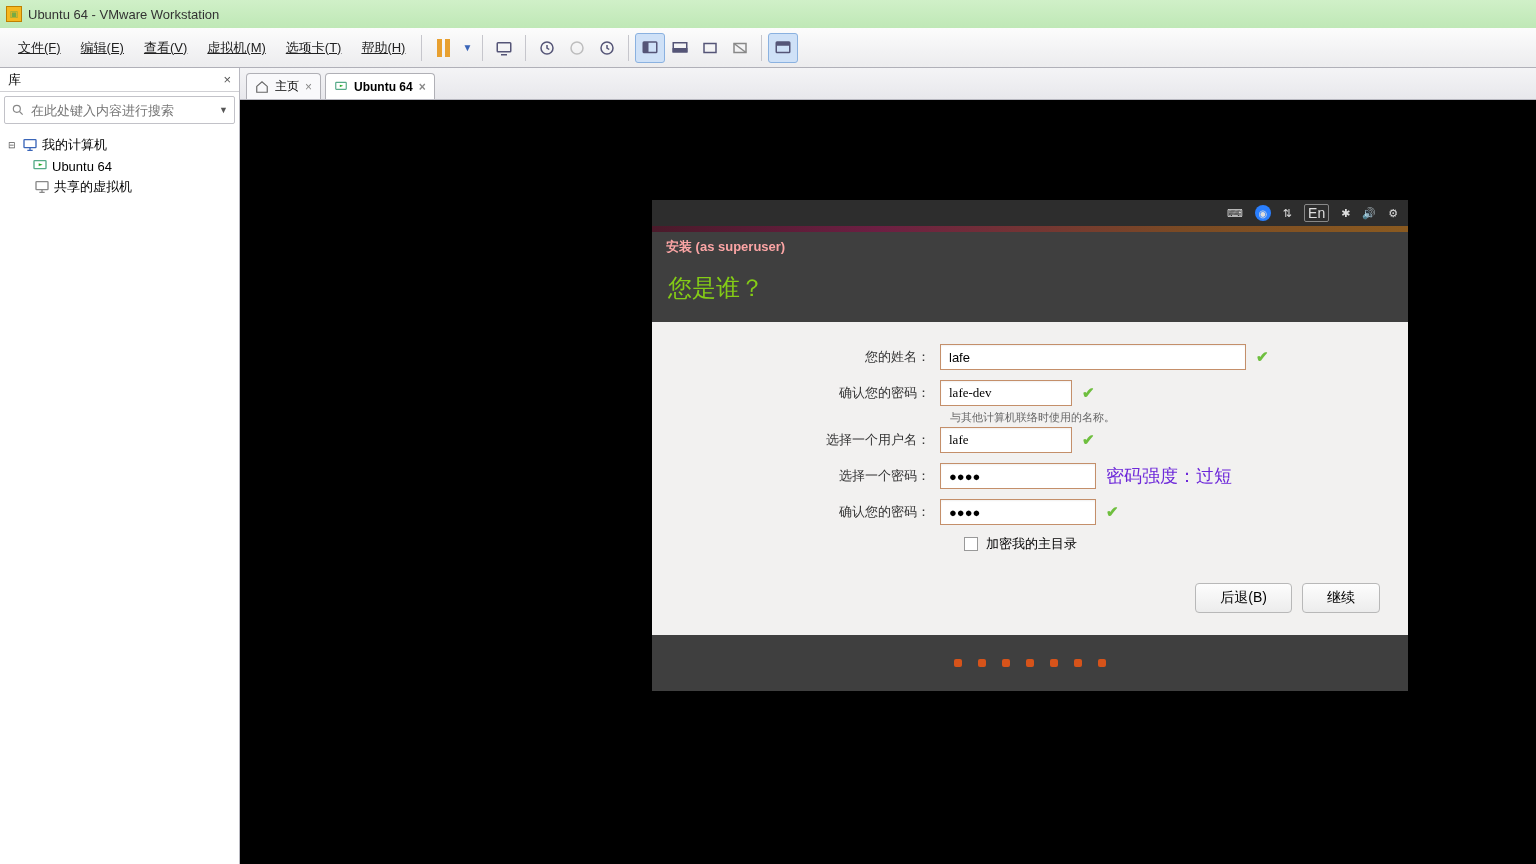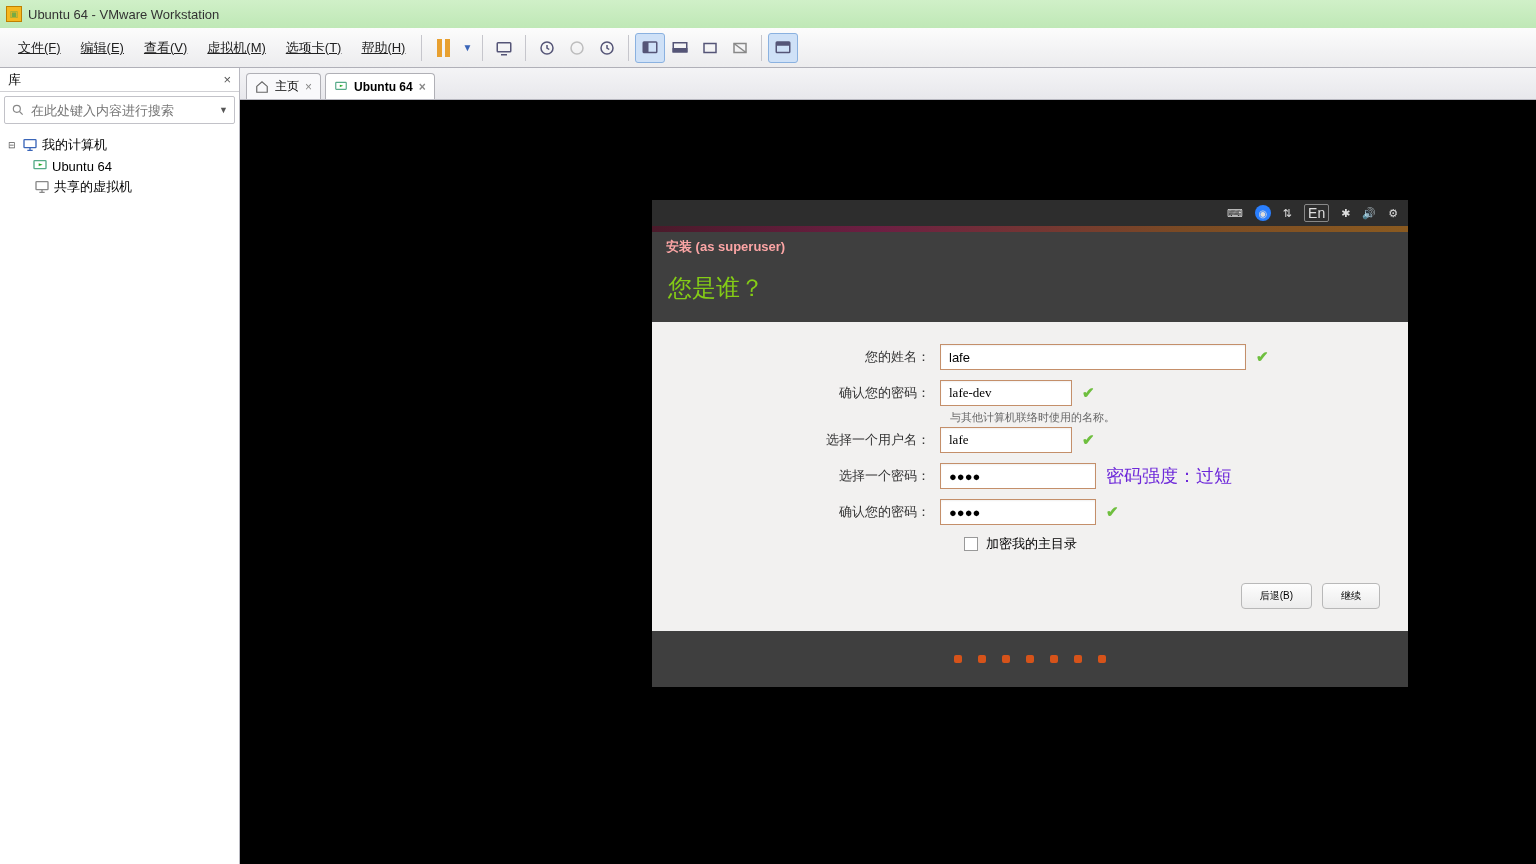--- a/index.html
+++ b/index.html
@@ -59,21 +59,21 @@
 .form-row input.w-pwd{ width:156px;}
 .form-row .check{ color:#6fbf3f; font-size:15px; font-weight:bold;}
 .form-row .strength{ font-size:18px; color:#6d28d9;}
 .form-hint{ font-size:11px; color:#666; margin-left:270px; margin-top:-6px; margin-bottom:2px;}
 .radio-row,.check-row{ display:flex; align-items:center; gap:8px; margin-left:262px; margin-bottom:8px; font-size:13px;}
 .radio{ width:14px;height:14px;border-radius:50%;border:1px solid #999; display:inline-flex; align-items:center;justify-content:center; background:#fff;}
 .radio.checked{ border-color:#d64613;}
 .radio.checked::after{ content:""; width:8px;height:8px;border-radius:50%; background:#d64613;}
 .chk{ width:14px;height:14px; border:1px solid #999; background:#fff;}
 .ub-btnrow{ display:flex; justify-content:flex-end; gap:10px; padding:22px 0 4px;}
-.ub-btn{ border:1px solid #b8b8b8; background:linear-gradient(#fdfdfd,#ececec); border-radius:4px; padding:5px 18px; font-size:10px; cursor:pointer;}
+.ub-btn{ border:1px solid #b8b8b8; background:linear-gradient(#fdfdfd,#ececec); border-radius:4px; padding:5px 24px; font-size:14px; cursor:pointer;}
 .ub-footer{ height:56px; background:#3f3f3f; display:flex; align-items:center; justify-content:center; gap:16px;}
 .ub-dot{ width:8px;height:8px; border-radius:2px; background:#d6531a;}
 </style>
 </head>
 <body>
 
 <div class="titlebar">
   <span class="app-icon">▣</span>
   <span>Ubuntu 64 - VMware Workstation</span>
 </div>

